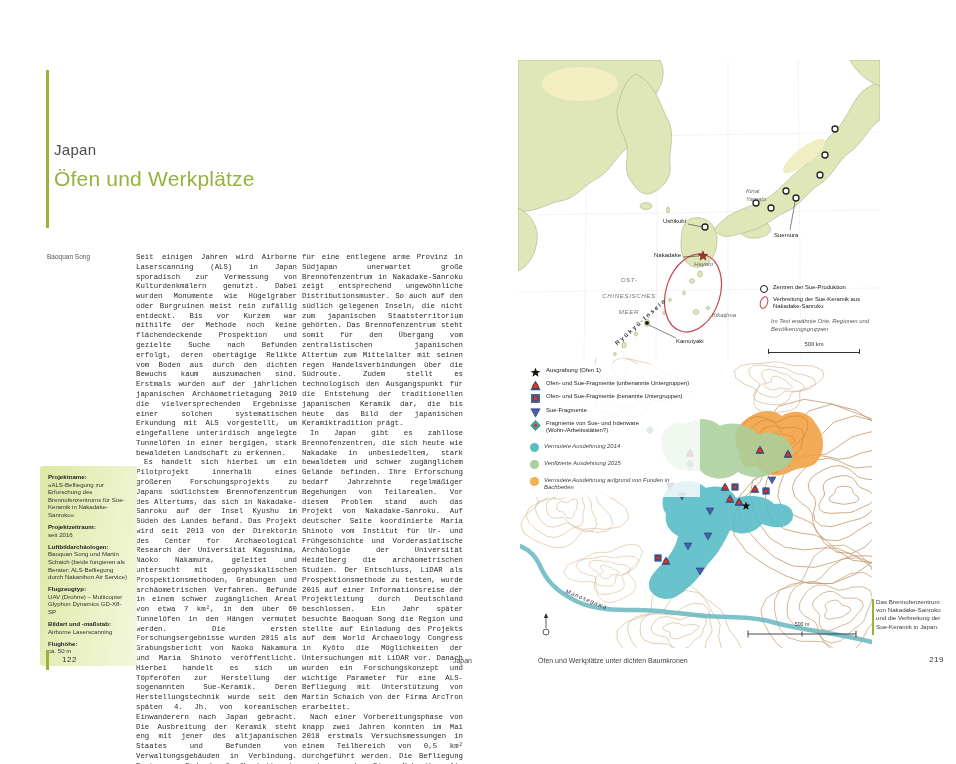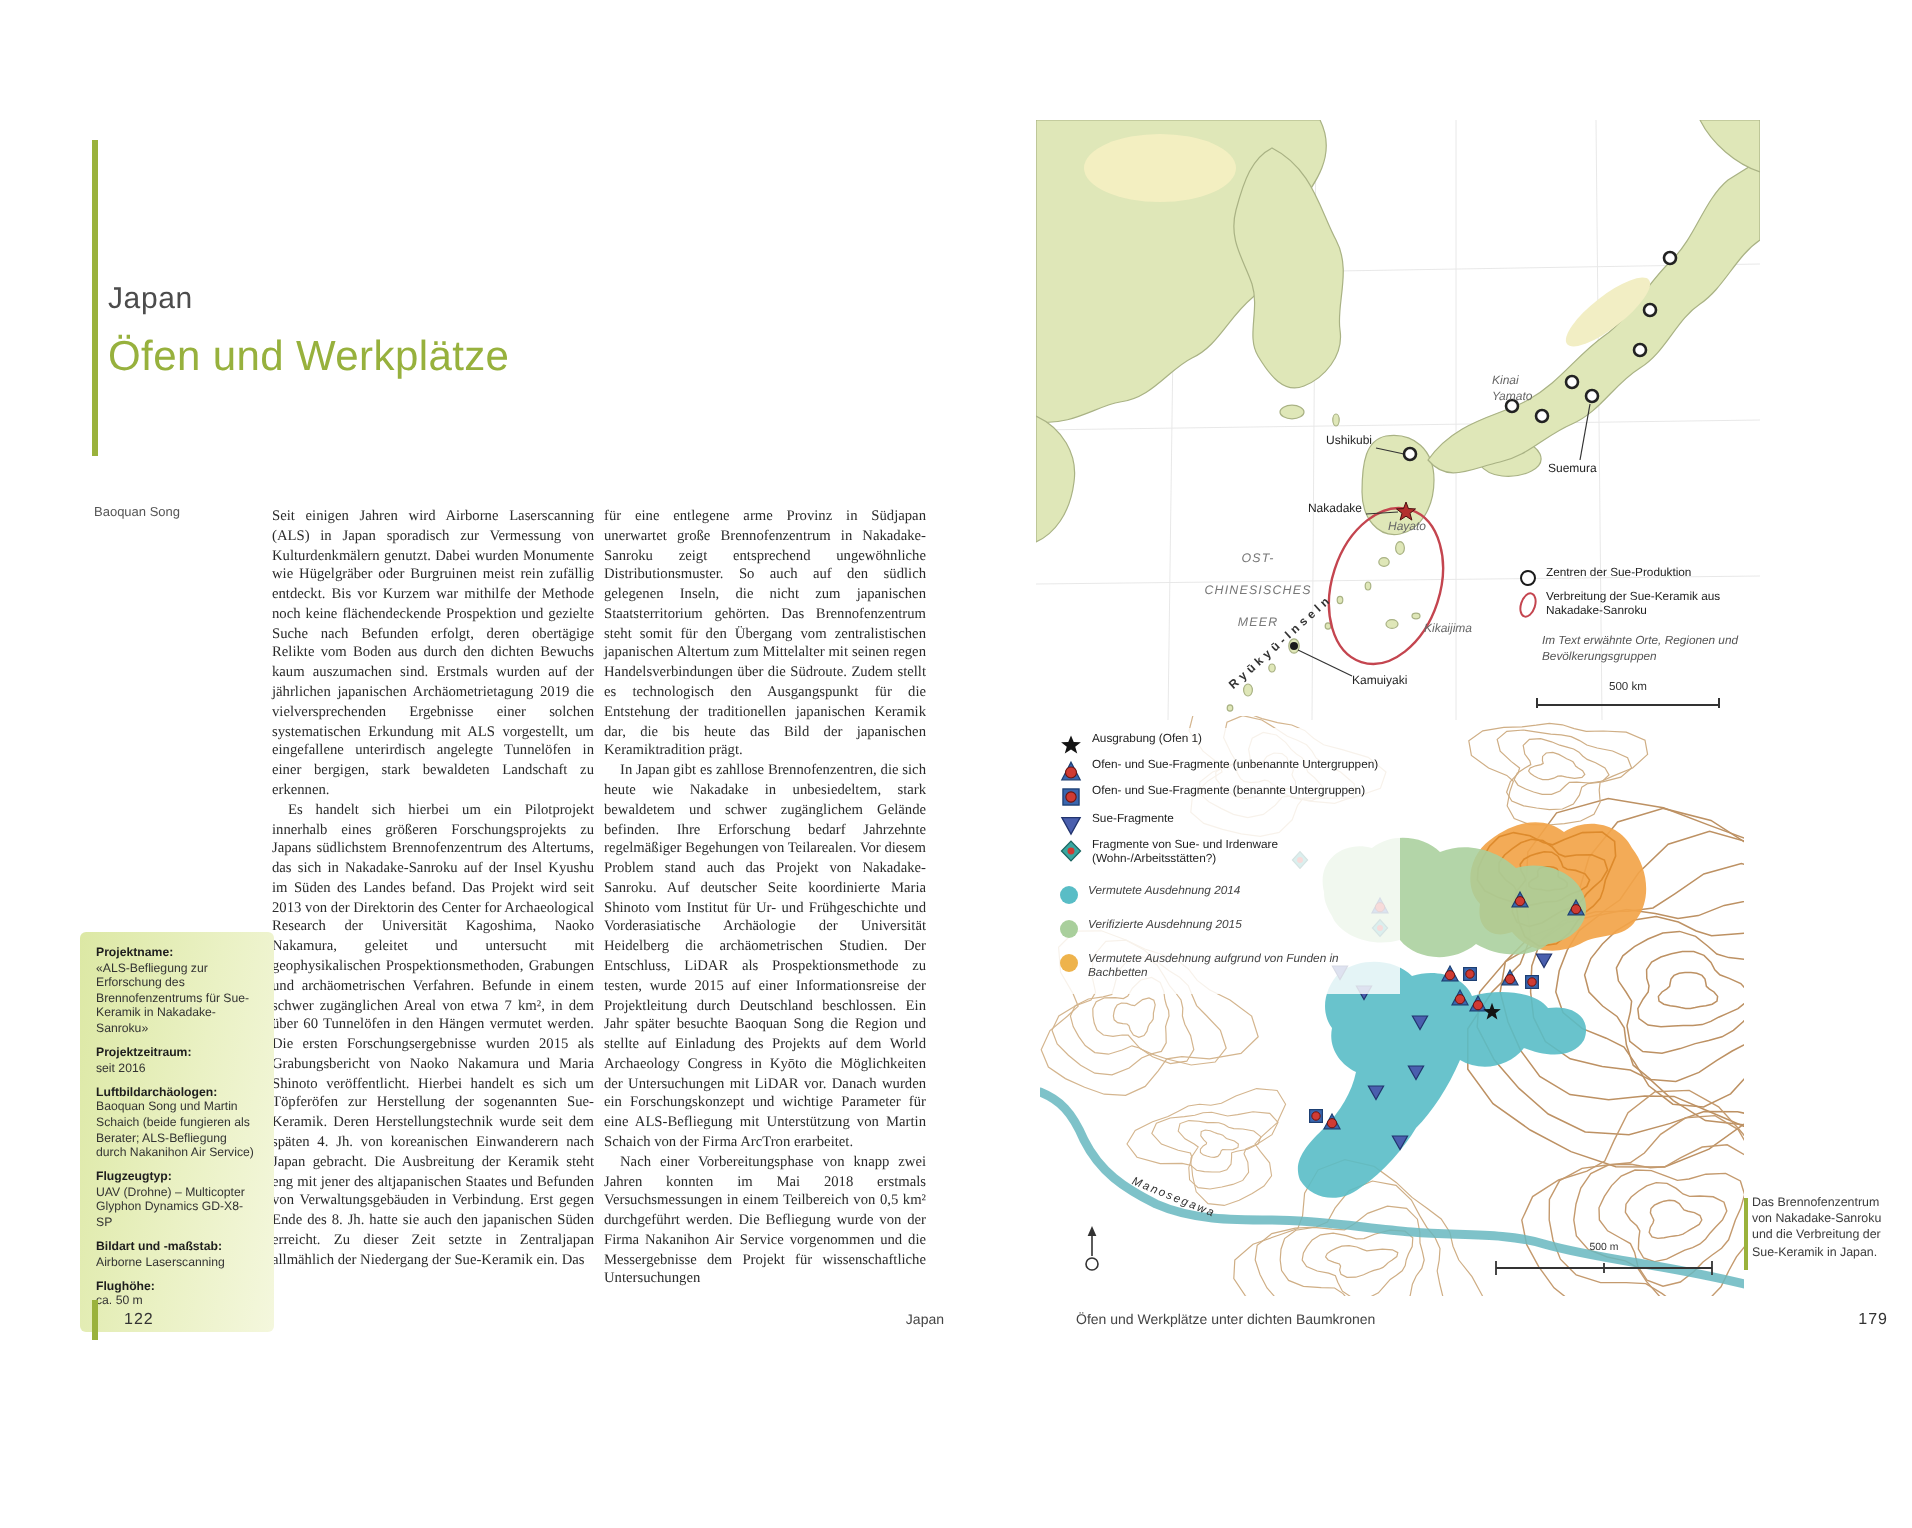--- a/index.html
+++ b/index.html
@@ -5,21 +5,21 @@
   html,body{margin:0;padding:0;background:#e8e8e8;}
   .spread{position:relative;width:956px;height:764px;background:#ffffff;overflow:hidden;
           font-family:"Liberation Sans",sans-serif;color:#2e2e2e;}
   
   .accent-bar{position:absolute;background:#9ab23c;}
   .kicker{position:absolute;left:54px;top:141px;font-size:15px;color:#4c4c4c;letter-spacing:.3px;}
   .title{position:absolute;left:54px;top:165px;font-size:21px;line-height:27px;color:#97b13d;letter-spacing:.2px;}
   .author{position:absolute;left:47px;top:253px;font-size:6.5px;color:#555;}
   .bodycol{position:absolute;top:253px;width:161px;font-family:"Liberation Serif",serif;
            font-size:7.35px;line-height:9.78px;text-align:justify;color:#2b2b2b;}
-  .bodycol p{margin:0;}
+  .bodycol p{margin:0;font-family:Liberation Mono, monospace;}
   .bodycol p + p{text-indent:8px;}
   #col1{left:136px;} #col2{left:302px;}
   .infobox{position:absolute;left:40px;top:466px;width:97px;min-height:168px;border-radius:3px;
            background:linear-gradient(100deg,#dce8a4 0%,#eaf1c4 55%,#f4f7dd 100%);
            padding:7px 8px;box-sizing:border-box;}
   .ib-label{font-size:6.1px;font-weight:bold;line-height:7.6px;color:#1e1e1e;}
   .ib-value{font-size:6.1px;line-height:7.6px;color:#333;margin-bottom:4.5px;}
   .footer-num{position:absolute;top:655px;font-size:8px;font-weight:normal;color:#333;letter-spacing:.5px;}
   .footer-txt{position:absolute;top:657px;font-size:7px;color:#444;}
   
@@ -346,15 +346,15 @@
         <span>Vermutete Ausdehnung aufgrund von Funden in Bachbetten</span>
       </div>
     </div>
     <span class="riverlabel">Manosegawa</span>
     <span class="topo-scale-label">500 m</span>
   </div>
 
   <div class="accent-bar" style="left:872px;top:599px;width:2px;height:36px;"></div>
   <div class="caption">Das Brennofenzentrum von Nakadake-Sanroku und die Verbreitung der Sue-Keramik in Japan.</div>
   <div class="footer-txt" style="left:538px;">Öfen und Werkplätze unter dichten Baumkronen</div>
-  <div class="footer-num" style="left:918px;width:26px;text-align:right;">179</div>
+  <div class="footer-num" style="left:918px;width:26px;text-align:right;">219</div>
 
 </div>
 
 </body></html>

